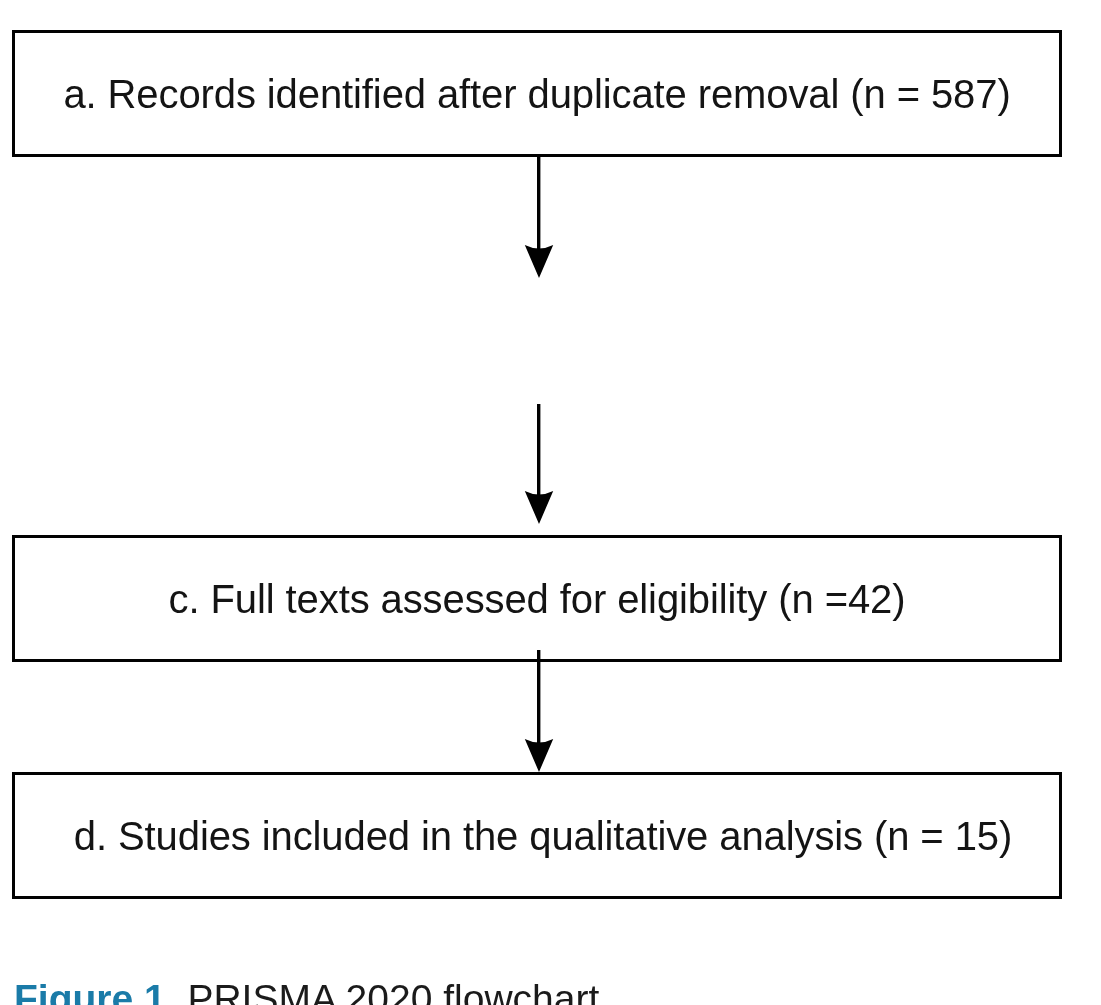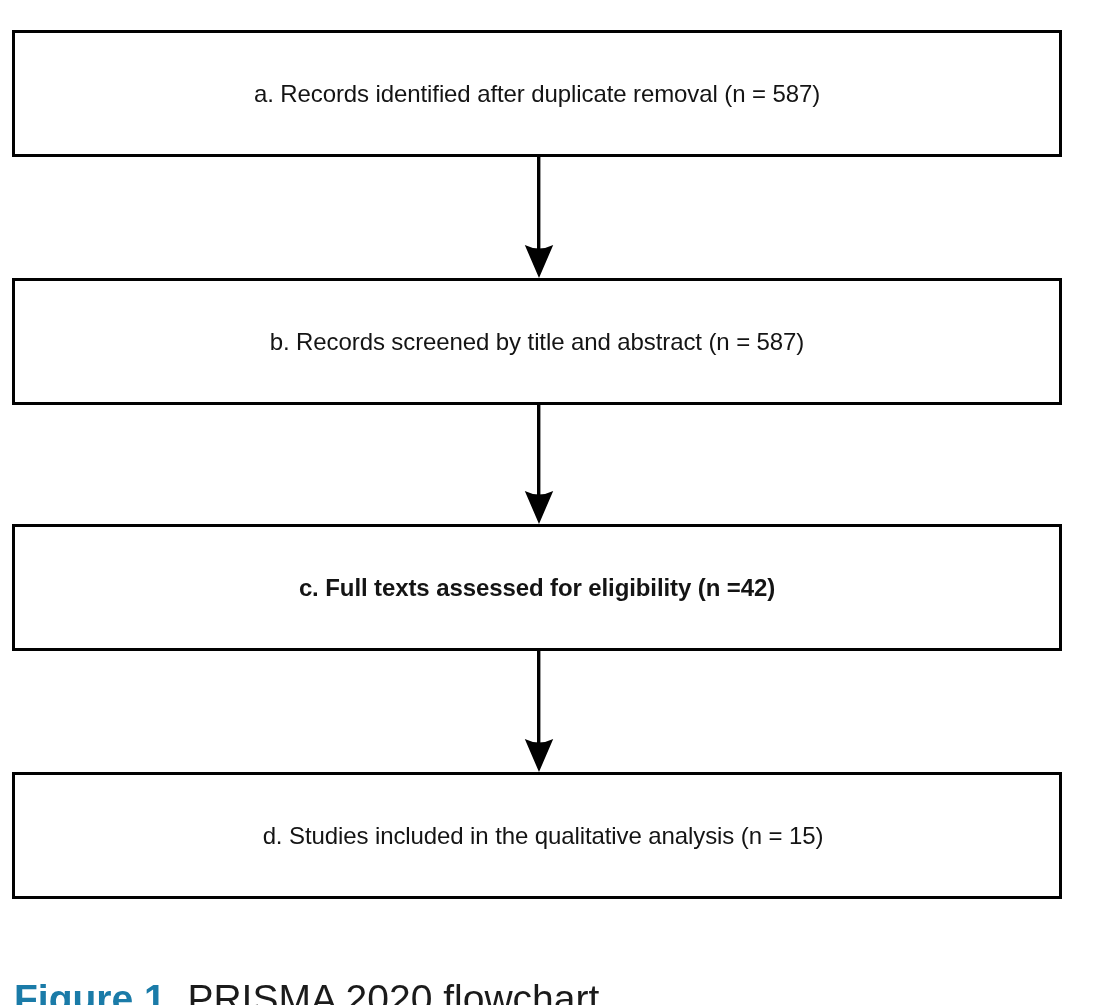--- a/index.html
+++ b/index.html
@@ -30,32 +30,32 @@
     height: 127px;
     box-sizing: border-box;
     border: 3px solid #010101;
     background: #ffffff;
     display: flex;
     align-items: center;
     justify-content: center;
   }
 
   .flow-box .box-label {
-    font-size: 24px;
+    font-size: 40px;
     line-height: 1.15;
     color: #141414;
     letter-spacing: -0.1px;
     text-align: center;
     white-space: nowrap;
     padding: 0 14px;
   }
 
   #box-a { top: 30px;  }
   #box-b { top: 278px; }
-  #box-c { top: 524px; font-weight: bold; }
+  #box-c { top: 535px; }
   #box-d { top: 772px; padding-left: 12px; }
 
   
   .flow-arrow {
     position: absolute;
     left: 524px;      
     width: 30px;
   }
 
   #arrow-a-b { top: 157px; height: 121px; }
@@ -97,23 +97,20 @@
     <span class="box-label">a. Records identified after duplicate removal (n = 587)</span>
   </div>
 
   <div id="arrow-a-b" class="flow-arrow">
     <svg viewBox="0 0 30 121" preserveAspectRatio="none" aria-hidden="true">
       <rect x="13" y="0" width="3.4" height="92" fill="#010101"></rect>
       <path d="M 0.8 88 Q 15 95 29.2 88 L 15 121 Z" fill="#010101"></path>
     </svg>
   </div>
 
-  <div id="box-b" class="flow-box">
-    <span class="box-label">b. Records screened by title and abstract (n = 587)</span>
-  </div>
 
   <div id="arrow-b-c" class="flow-arrow">
     <svg viewBox="0 0 30 120" preserveAspectRatio="none" aria-hidden="true">
       <rect x="13" y="0" width="3.4" height="91" fill="#010101"></rect>
       <path d="M 0.8 87 Q 15 94 29.2 87 L 15 120 Z" fill="#010101"></path>
     </svg>
   </div>
 
   <div id="box-c" class="flow-box">
     <span class="box-label">c. Full texts assessed for eligibility (n =42)</span>

